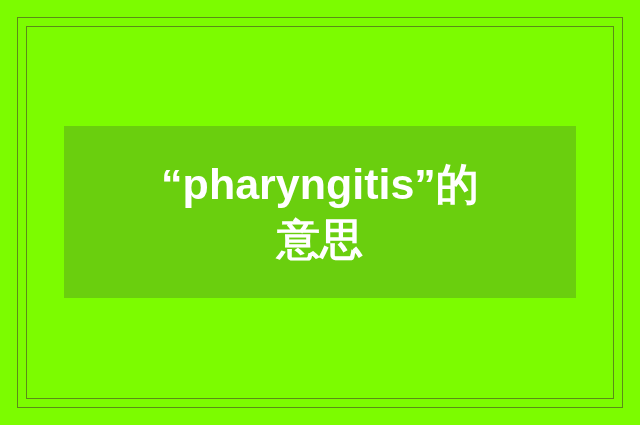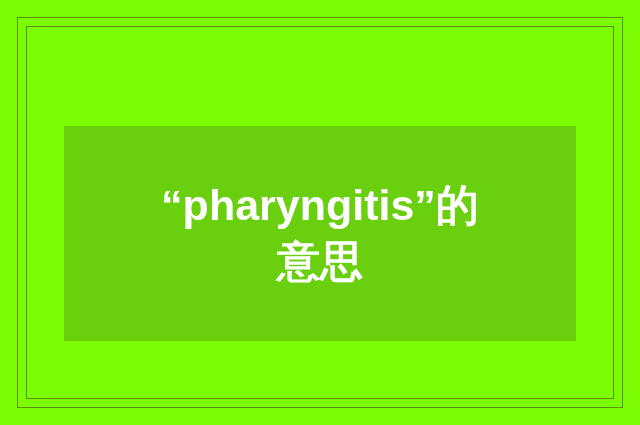--- a/index.html
+++ b/index.html
@@ -46,21 +46,21 @@
     box-sizing: border-box;
     pointer-events: none;
   }
 
   
   .title-plate {
     position: absolute;
     left: 64px;
     top: 126px;
     width: 512px;
-    height: 215px;
+    height: 172px;
     background: #6ACF0E;
     box-sizing: border-box;
     display: flex;
     align-items: center;
     justify-content: center;
     padding: 0 96px;
   }
 
   .title-text {
     color: #FFFFFF;

